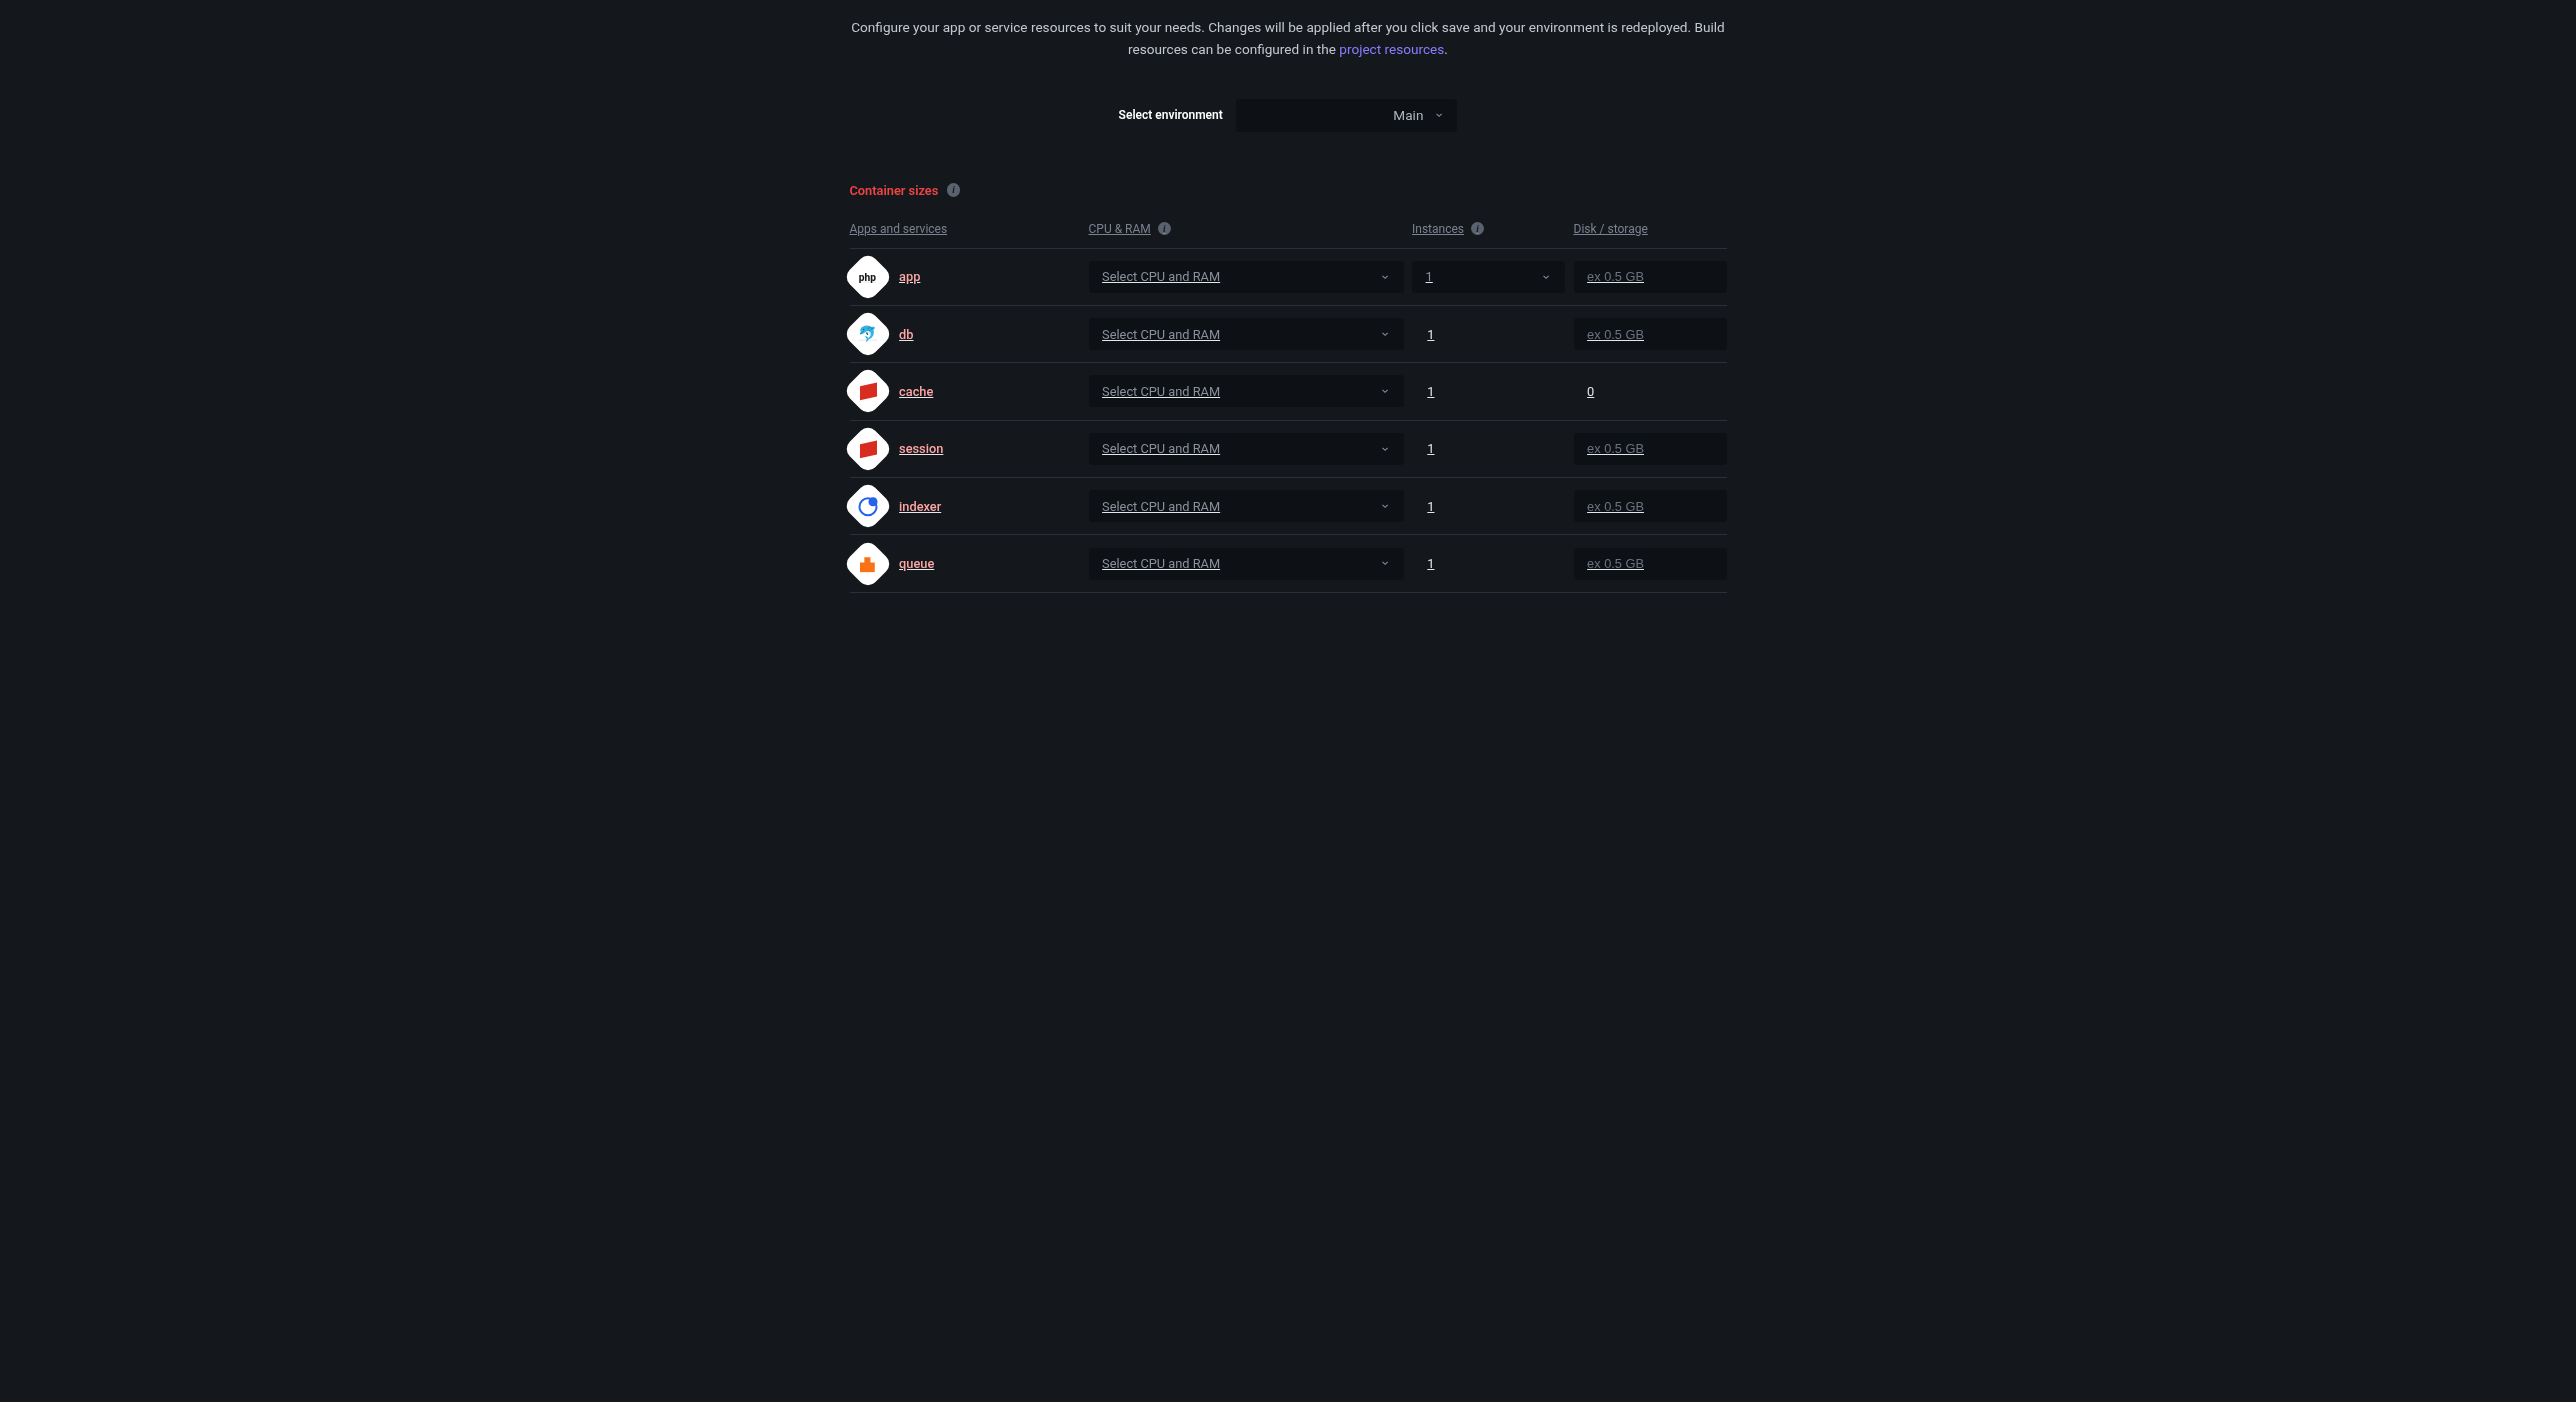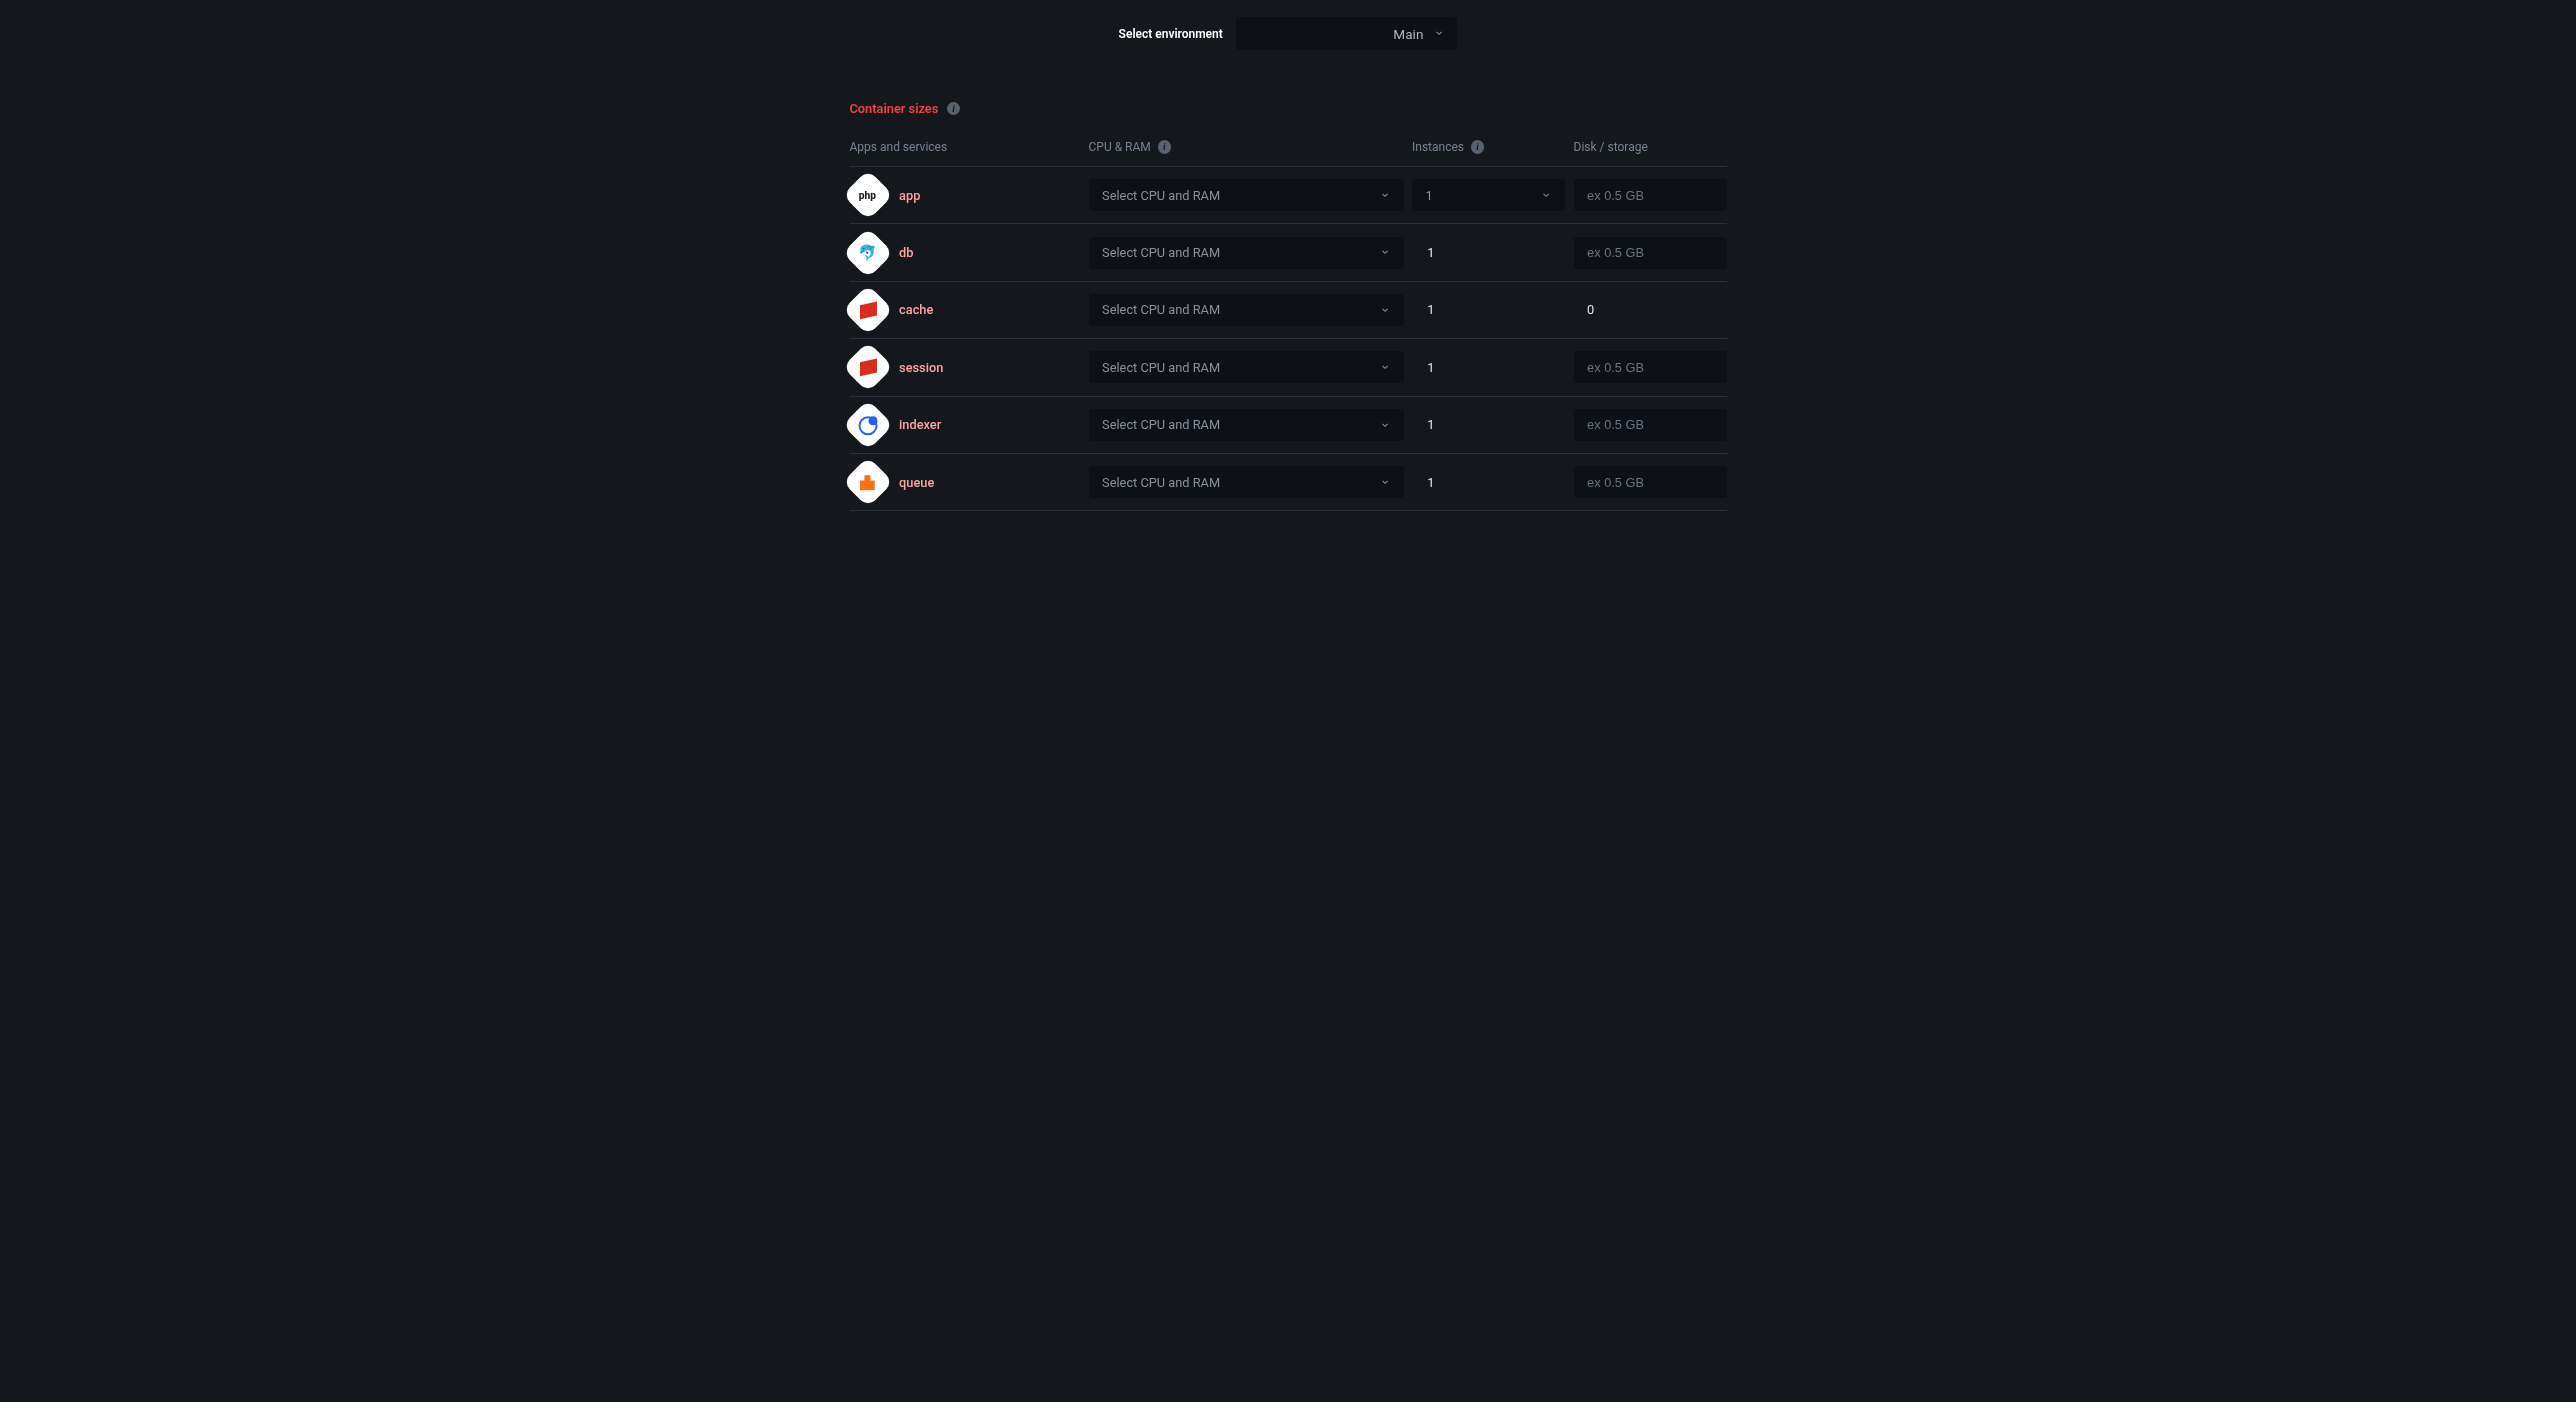--- a/index.html
+++ b/index.html
@@ -89,20 +89,21 @@
     font-weight: 700;
     font-style: italic;
     font-family: Georgia, serif;
     flex-shrink: 0;
   }
   .table-header, .table-row, .total-row {
     display: grid;
     grid-template-columns: 1fr 315px 153px 153px;
     gap: 8.5px;
     align-items: center;
+    text-decoration: underline;
   }
   .table-header {
     color: #7a8191;
     font-size: 12px;
     padding-bottom: 12px;
     border-bottom: 0.9px solid #2a2f38;
   }
   .th { display: flex; align-items: center; gap: 6.8px; }
   .table-row {
     padding: 10.2px 0;
@@ -183,20 +184,23 @@
   .redis-box { width: 17px; height: 13.6px; background: #d82c20; transform: skewY(-12deg); }
   .blue-circle { width: 19px; height: 19px; border-radius: 50%; border: 2.6px solid #2563eb; position: relative; }
   .blue-circle::after { content:""; position:absolute; width:8.5px; height:8.5px; background:#2563eb; border-radius:50%; top:-1.7px; right:-1.7px; }
   .orange-building { width: 15.3px; height: 17px; background: #f97316; clip-path: polygon(0 100%, 0 40%, 30% 40%, 30% 10%, 70% 10%, 70% 40%, 100% 40%, 100% 100%); }
 </style>
 </head>
 <body>
 
 <div class="container">
 
+  <p class="description">
+    <span>Configure your app or service resources to suit your needs. Changes will be applied after you click save and your environment is redeployed. Build resources can be configured in the </span><a href="#">project resources</a><span>.</span>
+  </p>
 
   <div class="env-row">
     <span class="env-label">Select environment</span>
     <div class="select">
       <span>Main</span>
       <svg class="chevron" viewBox="0 0 24 24" fill="none" stroke="#8a909c" stroke-width="2.5">
           <polyline points="6 9 12 15 18 9"></polyline>
         </svg>
     </div>
   </div>

